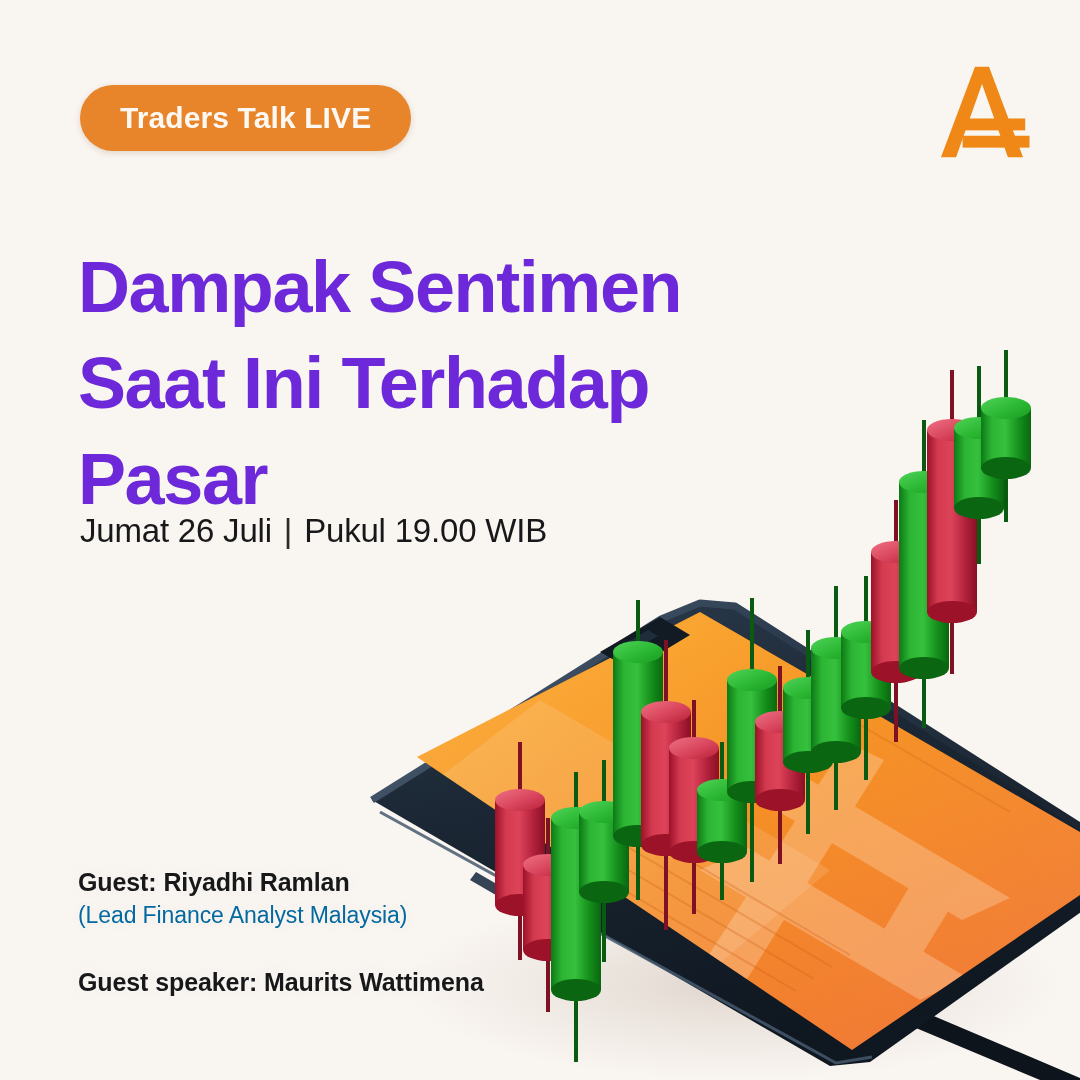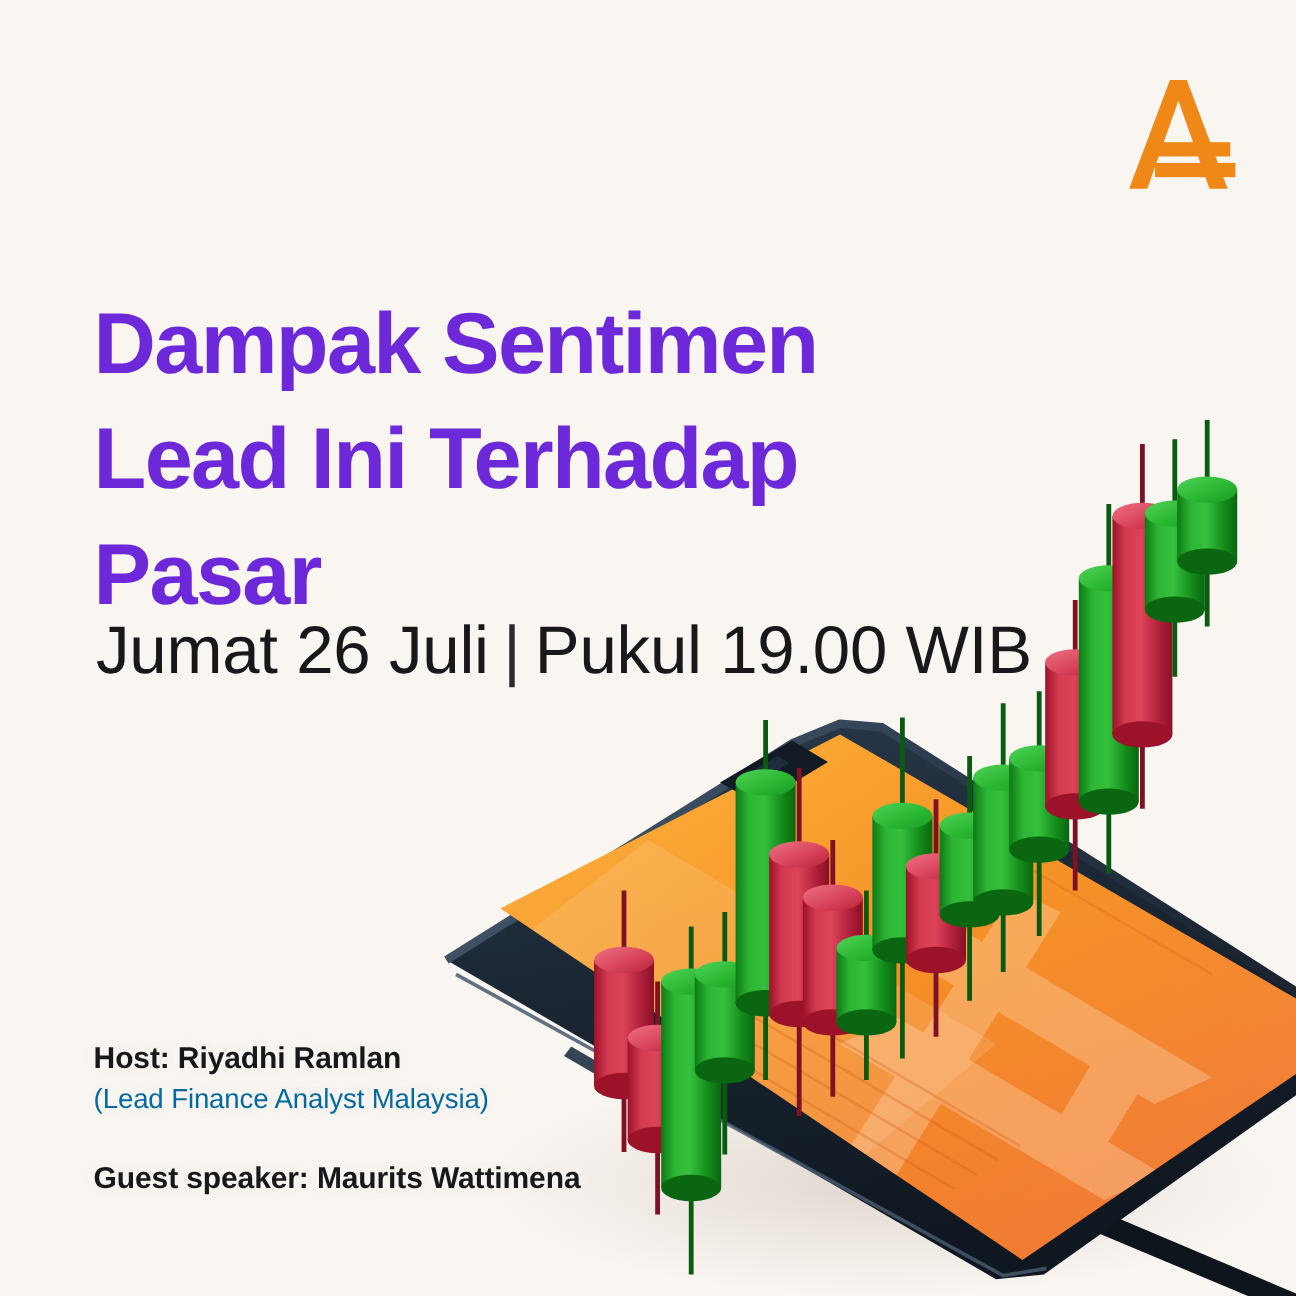--- a/index.html
+++ b/index.html
@@ -32,21 +32,21 @@
   .headline{
     position:absolute;left:78px;top:192px;width:760px;
     color:#6d28d9;font-size:72px;font-weight:800;line-height:1.33;
     letter-spacing:-1.4px;
   }
   .headline .hl{display:block;white-space:nowrap;}
 
   
   .schedule{
     position:absolute;left:80px;top:514px;
-    color:#18181a;font-size:56px;font-weight:400;line-height:1;
+    color:#18181a;font-size:33px;font-weight:400;line-height:1;
     white-space:nowrap;letter-spacing:-.2px;
   }
   .schedule .sep{display:inline-block;margin:0 12px;font-weight:300;color:#2a2a2c;}
 
   
   .speakers{position:absolute;left:78px;top:866px;width:520px;z-index:40;}
   .spk{margin-bottom:34px;}
   .spk:last-child{margin-bottom:12px;}
   .spk-name{
     color:#18181a;font-size:25px;font-weight:700;line-height:1.32;
@@ -271,34 +271,37 @@
   <div class="logo">
     <svg viewBox="0 0 100 100" xmlns="http://www.w3.org/2000/svg">
       <g fill="#ef8816">
         <path d="M43.5 8 L56.5 8 L88 92 L74 92 L50 24 L26 92 L12 92 Z"></path>
         <rect x="28" y="56" width="62" height="11"></rect>
         <rect x="32" y="72" width="62" height="11"></rect>
       </g>
     </svg>
   </div>
 
+  <div class="badge">
+    <span class="badge-label">Traders Talk LIVE</span>
+  </div>
 
   <h1 class="headline">
     <span class="hl">Dampak Sentimen</span>
-    <span class="hl">Lead Ini Terhadap</span>
+    <span class="hl">Saat Ini Terhadap</span>
     <span class="hl">Pasar</span>
   </h1>
 
   <div class="schedule">
     <span>Jumat 26 Juli</span><span class="sep">|</span><span>Pukul 19.00 WIB</span>
   </div>
 
   <div class="speakers">
     <div class="spk">
-      <div class="spk-name">Host: Riyadhi Ramlan</div>
+      <div class="spk-name">Guest: Riyadhi Ramlan</div>
       <div class="spk-role">(Lead Finance Analyst Malaysia)</div>
     </div>
     <div class="spk">
       <div class="spk-name">Guest speaker: Maurits Wattimena</div>
     </div>
   </div>
 
 </div>
 
 </body></html>

